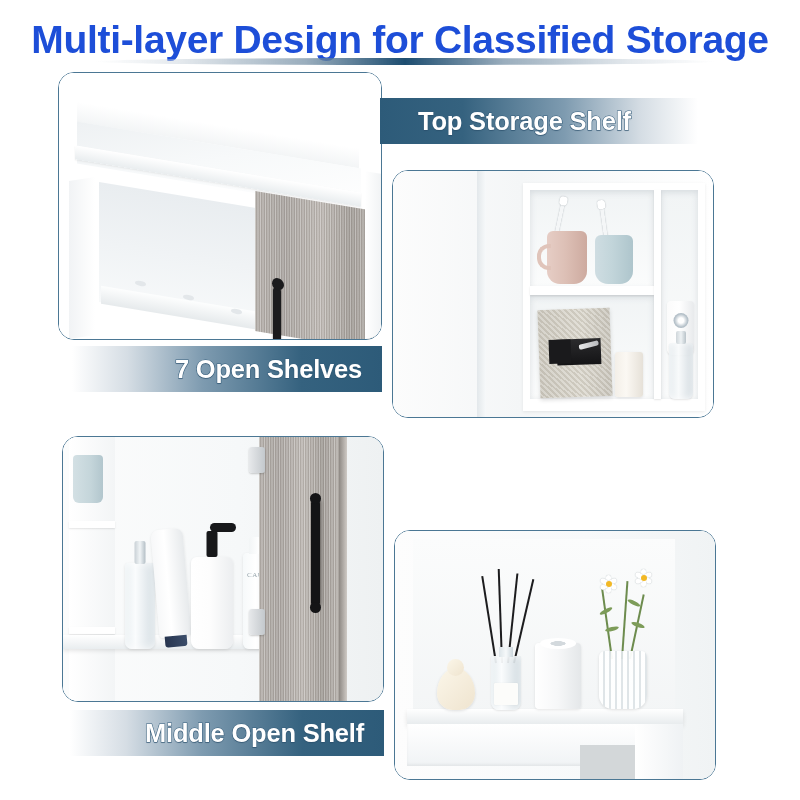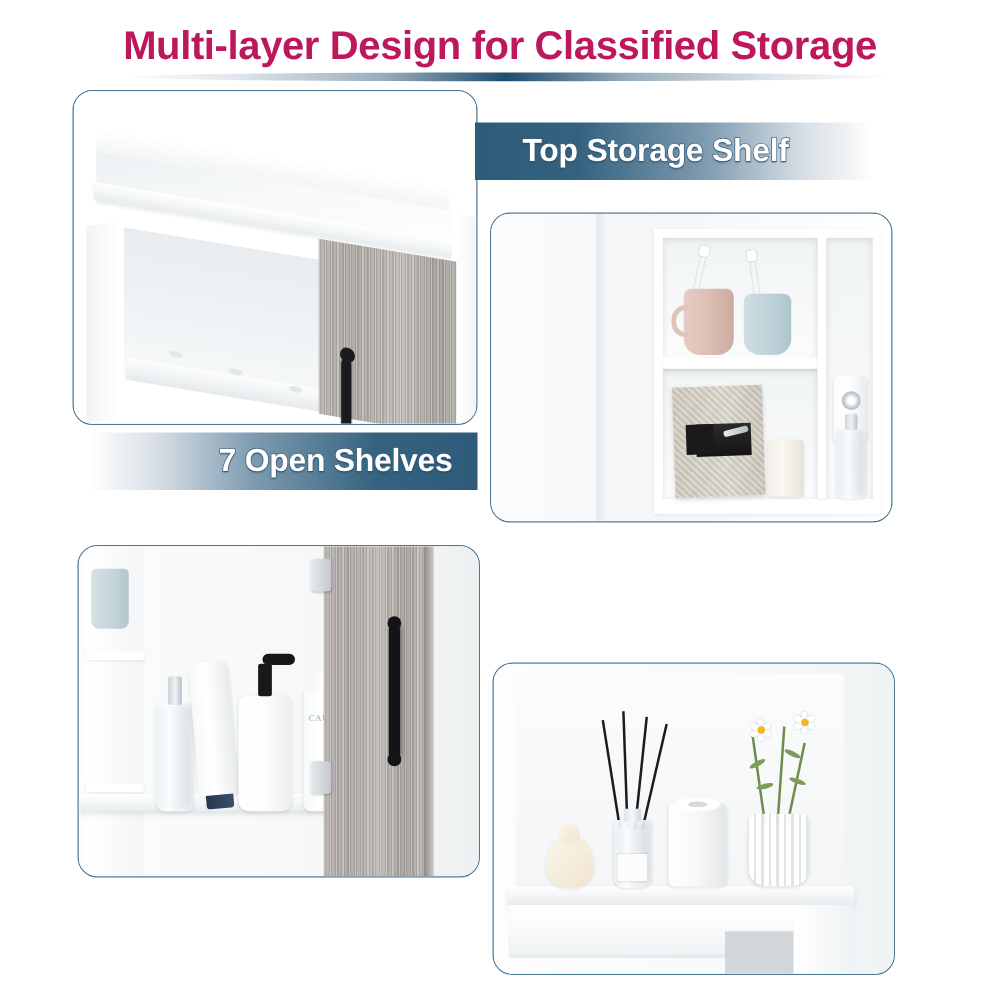--- a/index.html
+++ b/index.html
@@ -9,24 +9,24 @@
     font-family: "Liberation Sans", sans-serif;
     overflow: hidden;
   }
   .stage { position: relative; width: 800px; height: 800px; background: #fff; }
 
   
   .title {
     position: absolute;
     left: 0; top: 18px; width: 800px;
     text-align: center;
-    font-size: 32px;
+    font-size: 39px;
     font-weight: bold;
     letter-spacing: -0.3px;
-    color: #be185d;
+    color: #1d4ed8;
     white-space: nowrap;
   }
   .title-rule {
     position: absolute;
     left: 95px; top: 58px; width: 620px; height: 7px;
     background: linear-gradient(to right,
        rgba(255,255,255,0) 0%,
        rgba(205,214,222,.55) 14%,
        rgba(120,146,167,.75) 34%,
        #1d4d70 50%,
@@ -387,14 +387,17 @@
           <span class="p" style="transform:rotate(180deg)"></span>
         <span class="p" style="transform:rotate(240deg)"></span>
           <span class="p" style="transform:rotate(300deg)"></span>
         <span class="c"></span>
       </div>
 
       <div class="vase" style="left:204px; top:120px; width:48px; height:58px;"></div>
     </div>
   </div>
 
+  <div class="ribbon to-left" style="left:70px; top:710px; width:314px;">
+    <span class="txt">Middle Open Shelf</span>
+  </div>
 
 </div>
 
 </body></html>

